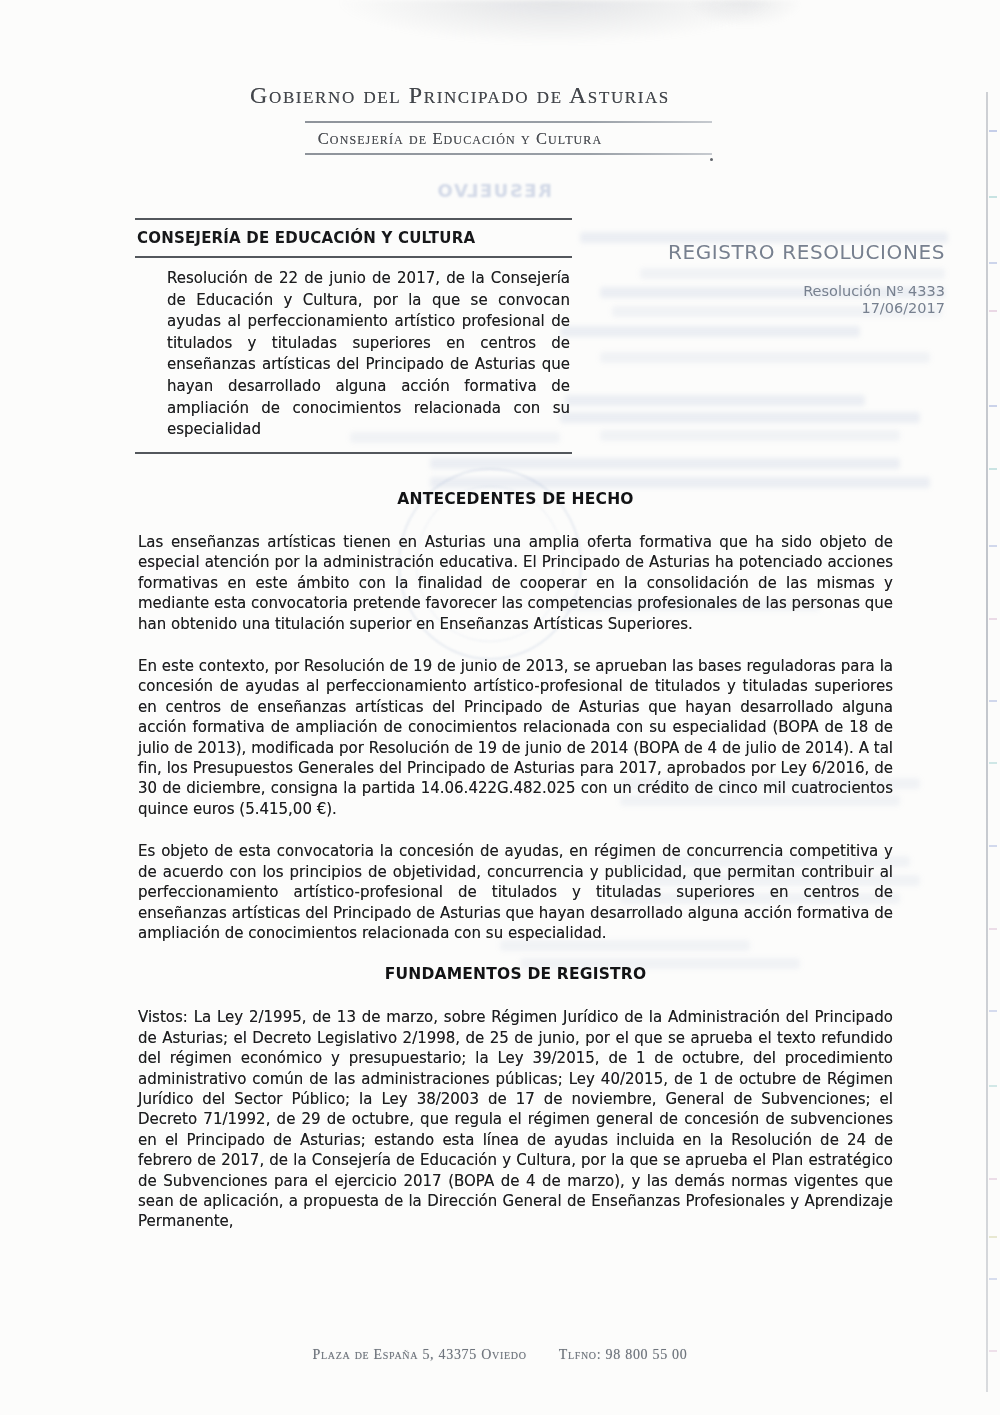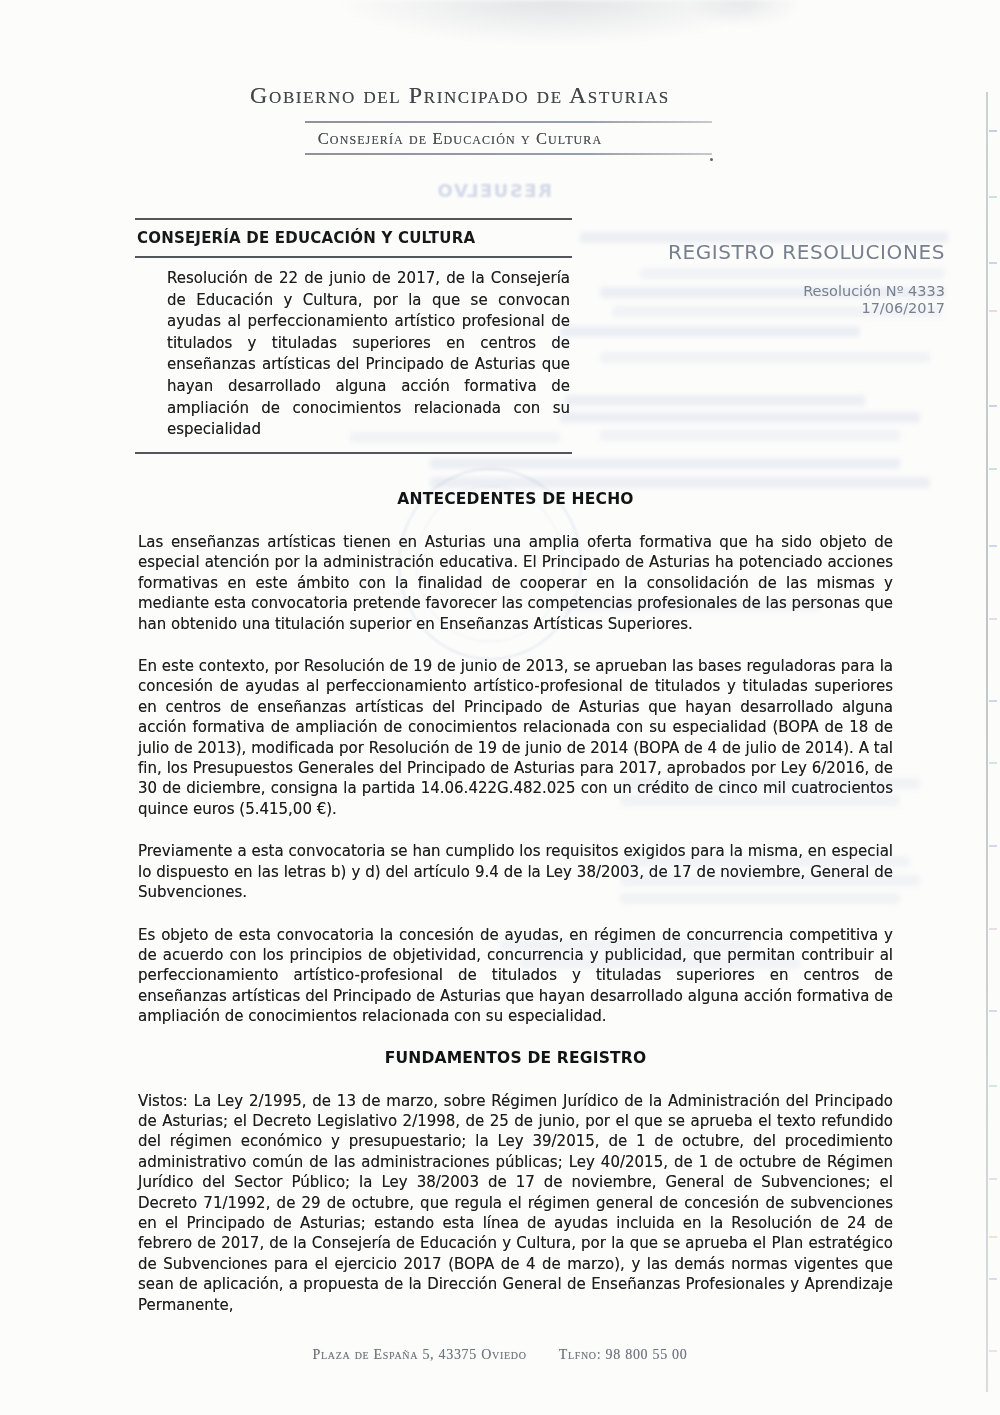--- a/index.html
+++ b/index.html
@@ -184,21 +184,20 @@
   <div class="stamp">
     <div class="stamp-title">REGISTRO RESOLUCIONES</div>
     <div class="stamp-line">Resolución Nº 4333</div>
     <div class="stamp-line">17/06/2017</div>
   </div>
 
   <main>
     <h2>ANTECEDENTES DE HECHO</h2>
     <p>Las enseñanzas artísticas tienen en Asturias una amplia oferta formativa que ha sido objeto de especial atención por la administración educativa. El Principado de Asturias ha potenciado acciones formativas en este ámbito con la finalidad de cooperar en la consolidación de las mismas y mediante esta convocatoria pretende favorecer las competencias profesionales de las personas que han obtenido una titulación superior en Enseñanzas Artísticas Superiores.</p>
     <p>En este contexto, por Resolución de 19 de junio de 2013, se aprueban las bases reguladoras para la concesión de ayudas al perfeccionamiento artístico-profesional de titulados y tituladas superiores en centros de enseñanzas artísticas del Principado de Asturias que hayan desarrollado alguna acción formativa de ampliación de conocimientos relacionada con su especialidad (BOPA de 18 de julio de 2013), modificada por Resolución de 19 de junio de 2014 (BOPA de 4 de julio de 2014). A tal fin, los Presupuestos Generales del Principado de Asturias para 2017, aprobados por Ley 6/2016, de 30 de diciembre, consigna la partida 14.06.422G.482.025 con un crédito de cinco mil cuatrocientos quince euros (5.415,00 €).</p>
-    <p>Previamente a esta convocatoria se han cumplido los requisitos exigidos para la misma, en especial lo dispuesto en las letras b) y d) del artículo 9.4 de la Ley 38/2003, de 17 de noviembre, General de Subvenciones.</p>
     <p>Es objeto de esta convocatoria la concesión de ayudas, en régimen de concurrencia competitiva y de acuerdo con los principios de objetividad, concurrencia y publicidad, que permitan contribuir al perfeccionamiento artístico-profesional de titulados y tituladas superiores en centros de enseñanzas artísticas del Principado de Asturias que hayan desarrollado alguna acción formativa de ampliación de conocimientos relacionada con su especialidad.</p>
     <h2 class="second">FUNDAMENTOS DE REGISTRO</h2>
     <p>Vistos: La Ley 2/1995, de 13 de marzo, sobre Régimen Jurídico de la Administración del Principado de Asturias; el Decreto Legislativo 2/1998, de 25 de junio, por el que se aprueba el texto refundido del régimen económico y presupuestario; la Ley 39/2015, de 1 de octubre, del procedimiento administrativo común de las administraciones públicas; Ley 40/2015, de 1 de octubre de Régimen Jurídico del Sector Público; la Ley 38/2003 de 17 de noviembre, General de Subvenciones; el Decreto 71/1992, de 29 de octubre, que regula el régimen general de concesión de subvenciones en el Principado de Asturias; estando esta línea de ayudas incluida en la Resolución de 24 de febrero de 2017, de la Consejería de Educación y Cultura, por la que se aprueba el Plan estratégico de Subvenciones para el ejercicio 2017 (BOPA de 4 de marzo), y las demás normas vigentes que sean de aplicación, a propuesta de la Dirección General de Enseñanzas Profesionales y Aprendizaje Permanente,</p>
   </main>
 
   <div class="page-footer">
     <span>Plaza de España 5, 43375 Oviedo</span><span class="footer-gap"></span><span>Tlfno: 98 800 55 00</span>
   </div>
 
 </div>

